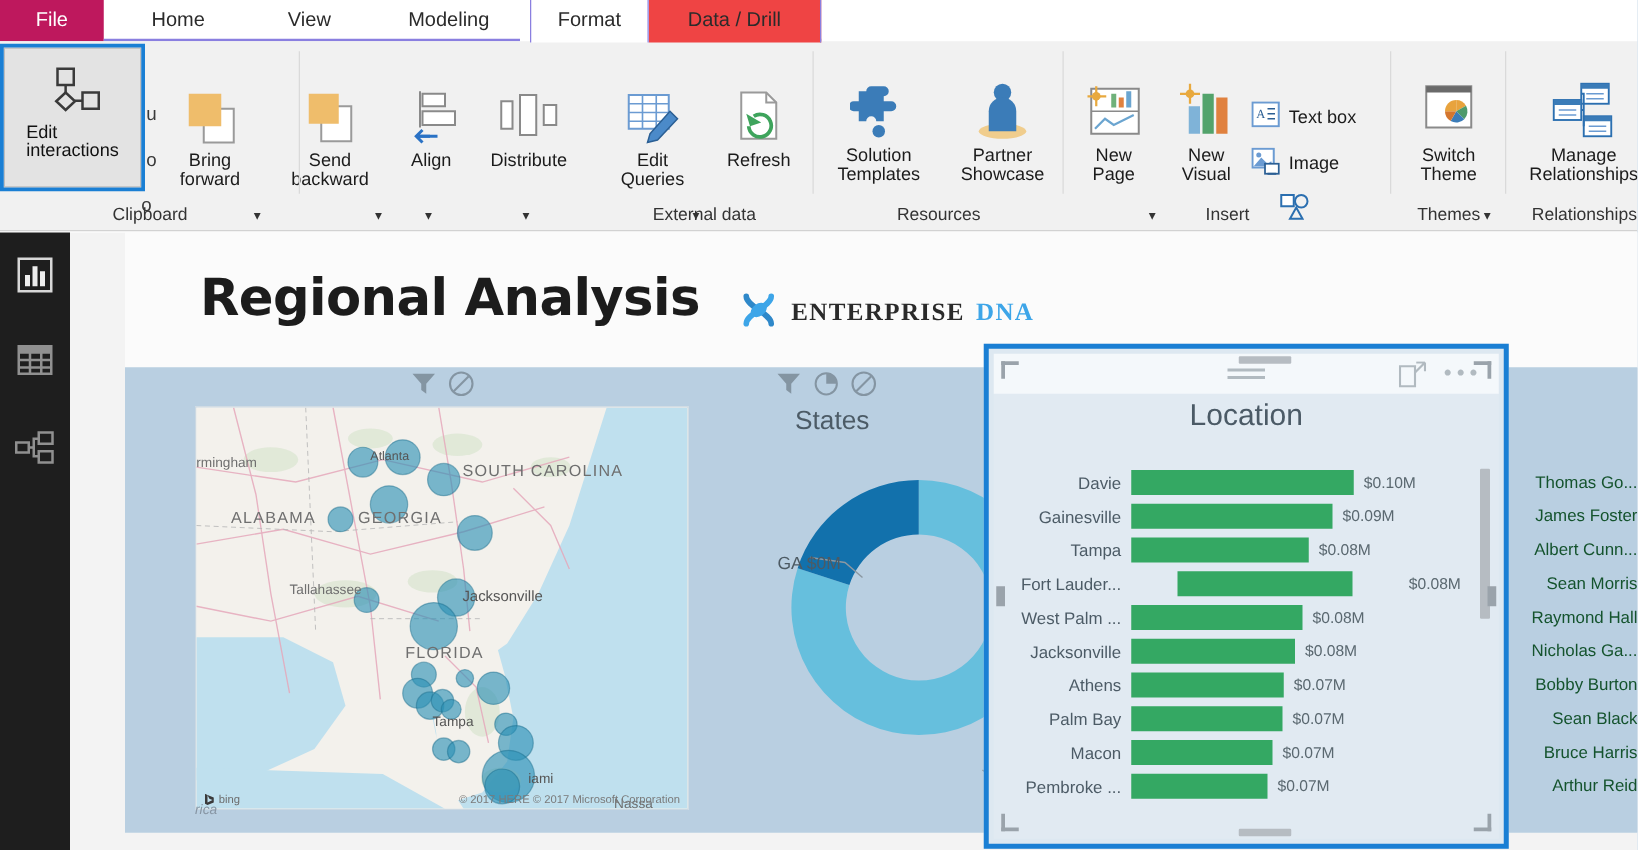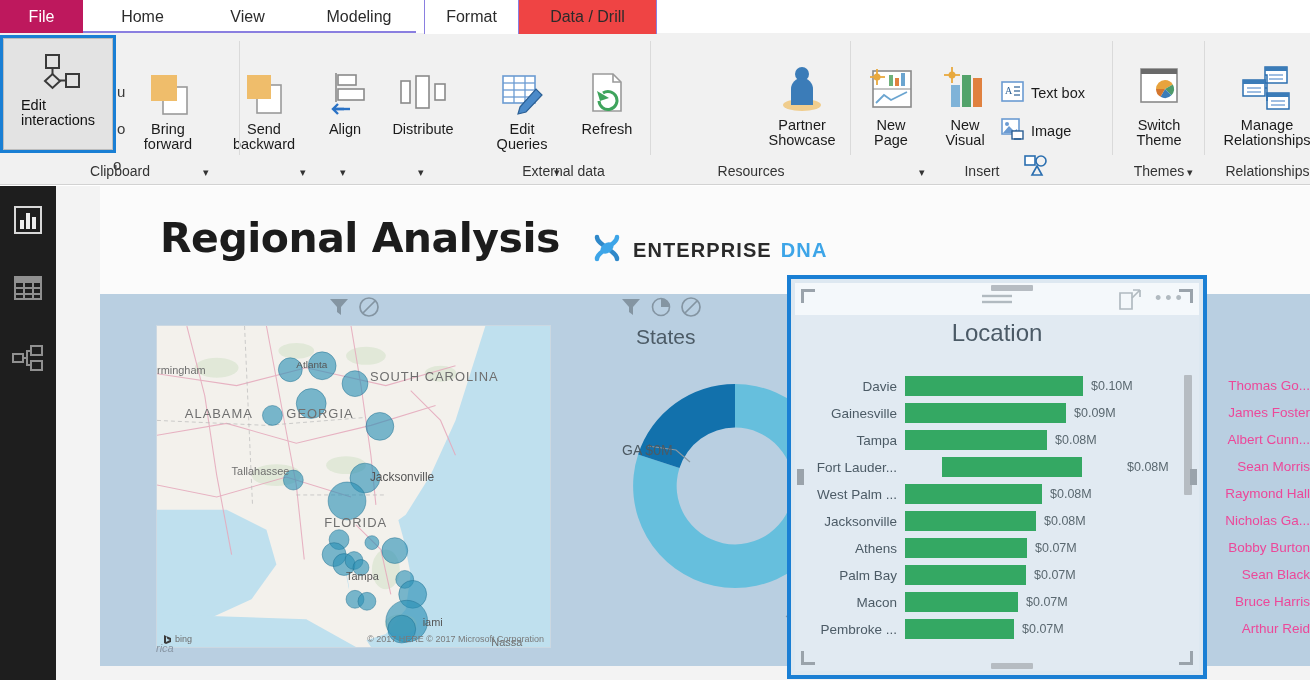--- a/index.html
+++ b/index.html
@@ -64,21 +64,21 @@
              display:flex; align-items:center; justify-content:center; }
 
   
   .canvasarea { position:absolute; left:56px; top:186px; width:1254px; height:494px; background:#f3f3f3; }
   .page { position:absolute; left:44px; top:0px; width:1210px; height:480px; background:#fbfbfb; }
   .titlebar { position:absolute; left:0; top:0; width:1210px; height:108px; background:#fbfbfb; }
   .rtitle { position:absolute; left:60px; top:28px; font-size:41px; font-weight:bold;
             color:#1c1c1c; letter-spacing:-0.5px; font-family:"DejaVu Sans", sans-serif; }
   .brand { position:absolute; left:490px; top:45px; display:flex; align-items:center; gap:9px; }
   .brand-txt { font-size:20px; font-weight:bold; letter-spacing:1.1px;
-               font-family:Liberation Sans, sans-serif; }
+               font-family:Liberation Serif, serif; }
   .brand-ent { color:#2a2a2a; }
   .brand-dna { color:#3da5e8; }
 
   .body-bg { position:absolute; left:0; top:108px; width:1210px; height:372px; background:#b7cde0; }
   .viz-bg { position:absolute; left:0; top:0; width:1210px; height:372px; background:#b9cfe1; }
 
   .mapvis { position:absolute; left:56px; top:31px; width:395px; height:323px;
             background:#eef1ee; overflow:hidden; border:1px solid #cbd8e2; }
   .mapcanvas { position:absolute; left:0; top:0; width:100%; height:100%; }
   .mapattr { position:absolute; right:6px; bottom:3px; font-size:9px; color:#7a7a7a; }
@@ -117,21 +117,21 @@
   .h-tl { left:6px; top:6px; border-right:none; border-bottom:none; }
   .h-tr { right:6px; top:6px; border-left:none; border-bottom:none; }
   .h-bl { left:6px; bottom:6px; border-right:none; border-top:none; }
   .h-br { right:6px; bottom:6px; border-left:none; border-top:none; }
   .h-ml { left:2px; top:50%; margin-top:-8px; width:7px; height:16px; background:#9aa3ab; border:none; }
   .h-mr { right:2px; top:50%; margin-top:-8px; width:7px; height:16px; background:#9aa3ab; border:none; }
 
   
   .nameslist { position:absolute; left:1218px; top:372px; width:92px; }
   .nameitem { height:27px; display:flex; align-items:center; justify-content:flex-end;
-              font-size:13.5px; color:#ec4899; white-space:nowrap; }
+              font-size:13.5px; color:#14532d; white-space:nowrap; }
 </style>
 </head>
 <body>
 
 <div class="app">
 
   <div class="tabstrip">
     <div class="tab-file">
       <span>File</span>
     </div>
@@ -257,20 +257,30 @@
               <path d="M12 20 L15 30 L24 27 Z" fill="#3ea45c"></path>
             </svg>
           </span>
           <span class="lbl">Refresh</span>
         </div>
         <div class="gtitle" style="left:0;width:175px;">External data</div>
         <div class="gsep"></div>
       </div>
 
       <div class="rgroup" style="left:651px;width:200px;">
+        <div class="btn" style="left:4px;top:32px;width:96px;">
+          <span class="ico">
+            <svg width="46" height="48" viewBox="0 0 46 48">
+              <path d="M17 4 h10 a4 4 0 0 1 0 8 v4 h6 a4 4 0 0 1 0 8 h-6 v8 h-6 a4 4 0 0 0-8 0 h-6 v-8 h-4 a4 4 0 0 1 0-8 h4 v-8 h6 a4 4 0 0 1 4-4z" fill="#3b7cb8"></path>
+              <circle cx="23" cy="40" r="5" fill="#3b7cb8"></circle>
+            </svg>
+          </span>
+          <span class="lbl">Solution
+Templates</span>
+        </div>
         <div class="btn" style="left:104px;top:32px;width:94px;">
           <span class="ico">
             <svg width="46" height="48" viewBox="0 0 46 48">
               <ellipse cx="23" cy="40" rx="19" ry="6" fill="#f0cd8d"></ellipse>
               <circle cx="23" cy="9" r="7" fill="#3b7cb8"></circle>
               <path d="M12 40 V24 a11 11 0 0 1 22 0 v16z" fill="#3b7cb8"></path>
             </svg>
           </span>
           <span class="lbl">Partner
 Showcase</span>

